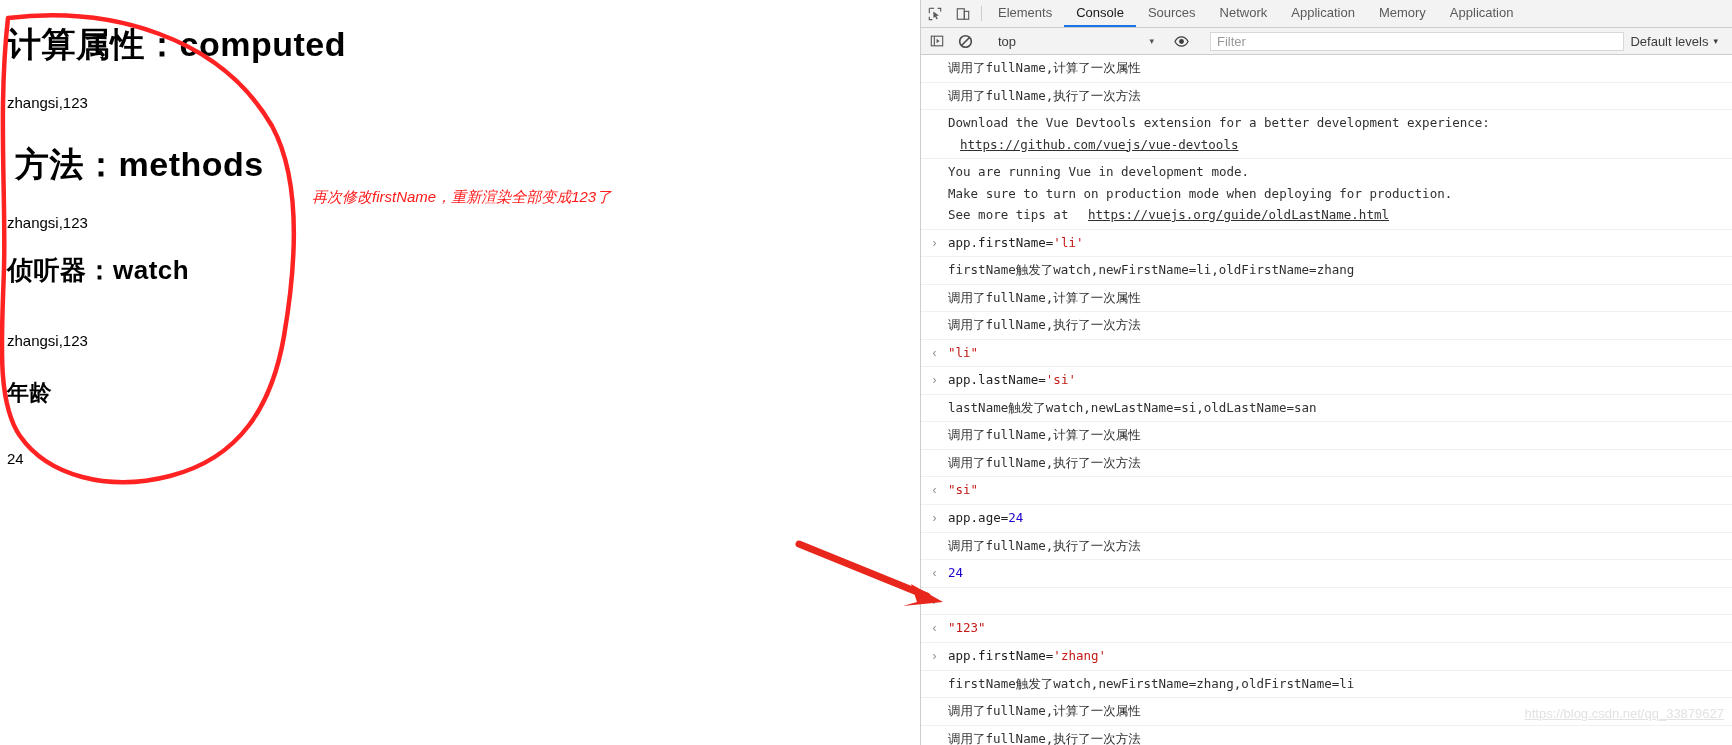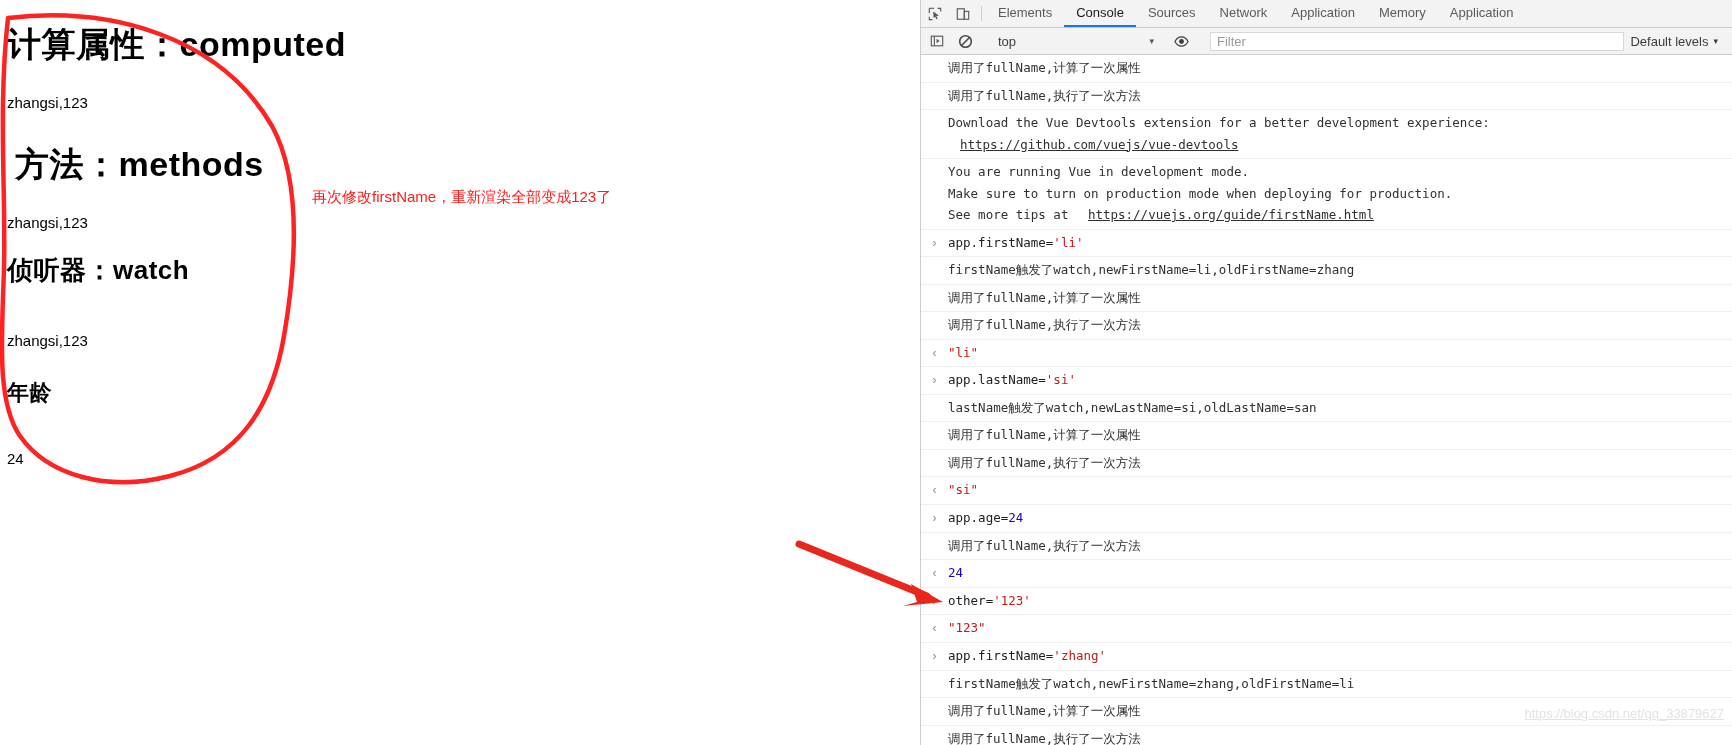--- a/index.html
+++ b/index.html
@@ -44,20 +44,21 @@
   #annot-circle {
     position: absolute; left: -10px; top: 6px;
     width: 320px; height: 485px;
     pointer-events: none;
   }
   #annot-note {
     position: absolute; left: 312px; top: 188px;
     font-size: 15px; color: #ff1a1a;
     font-family: "Liberation Sans", sans-serif;
     white-space: nowrap;
+    font-style: italic;
   }
 
   
   #annot-arrow {
     position: absolute; left: 795px; top: 540px;
     width: 160px; height: 70px;
     pointer-events: none;
     z-index: 40;
   }
 
@@ -285,21 +286,21 @@
         </div>
         <div class="msg log">
           <div class="gutter"></div>
           <div class="body"><span>Download the Vue Devtools extension for a better development experience:
 </span><a href="#">https://github.com/vuejs/vue-devtools</a></div>
         </div>
         <div class="msg log">
           <div class="gutter"></div>
           <div class="body"><span>You are running Vue in development mode.
 Make sure to turn on production mode when deploying for production.
-See more tips at </span><a href="#">https://vuejs.org/guide/firstName.html</a></div>
+See more tips at </span><a href="#">https://vuejs.org/guide/oldLastName.html</a></div>
         </div>
         <div class="msg input">
           <div class="gutter">›</div>
           <div class="body"><span>app.firstName=</span><span class="str">'li'</span></div>
         </div>
         <div class="msg log">
           <div class="gutter"></div>
           <div class="body"><span>firstName触发了watch,newFirstName=li,oldFirstName=zhang</span></div>
         </div>
         <div class="msg log">
@@ -341,21 +342,20 @@
         <div class="msg log">
           <div class="gutter"></div>
           <div class="body"><span>调用了fullName,执行了一次方法</span></div>
         </div>
         <div class="msg result">
           <div class="gutter">‹</div>
           <div class="body"><span class="num">24</span></div>
         </div>
         <div class="msg input">
           <div class="gutter">›</div>
-          <div class="body"><span>other=</span><span class="str">'123'</span></div>
         </div>
         <div class="msg result">
           <div class="gutter">‹</div>
           <div class="body"><span>"</span><span class="str">123</span><span>"</span></div>
         </div>
         <div class="msg input">
           <div class="gutter">›</div>
           <div class="body"><span>app.firstName=</span><span class="str">'zhang'</span></div>
         </div>
         <div class="msg log">

